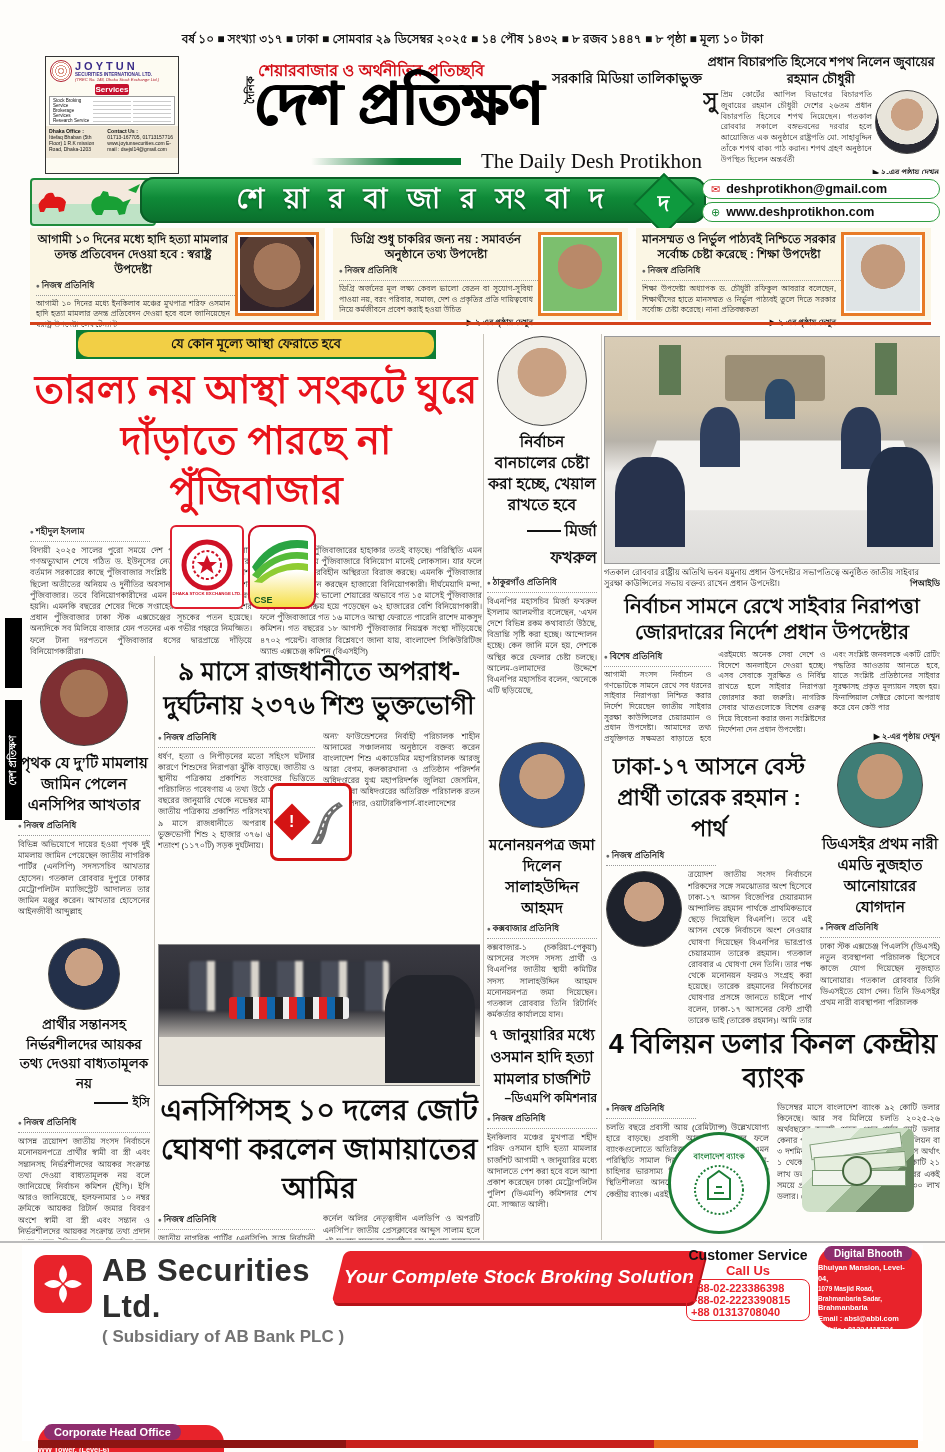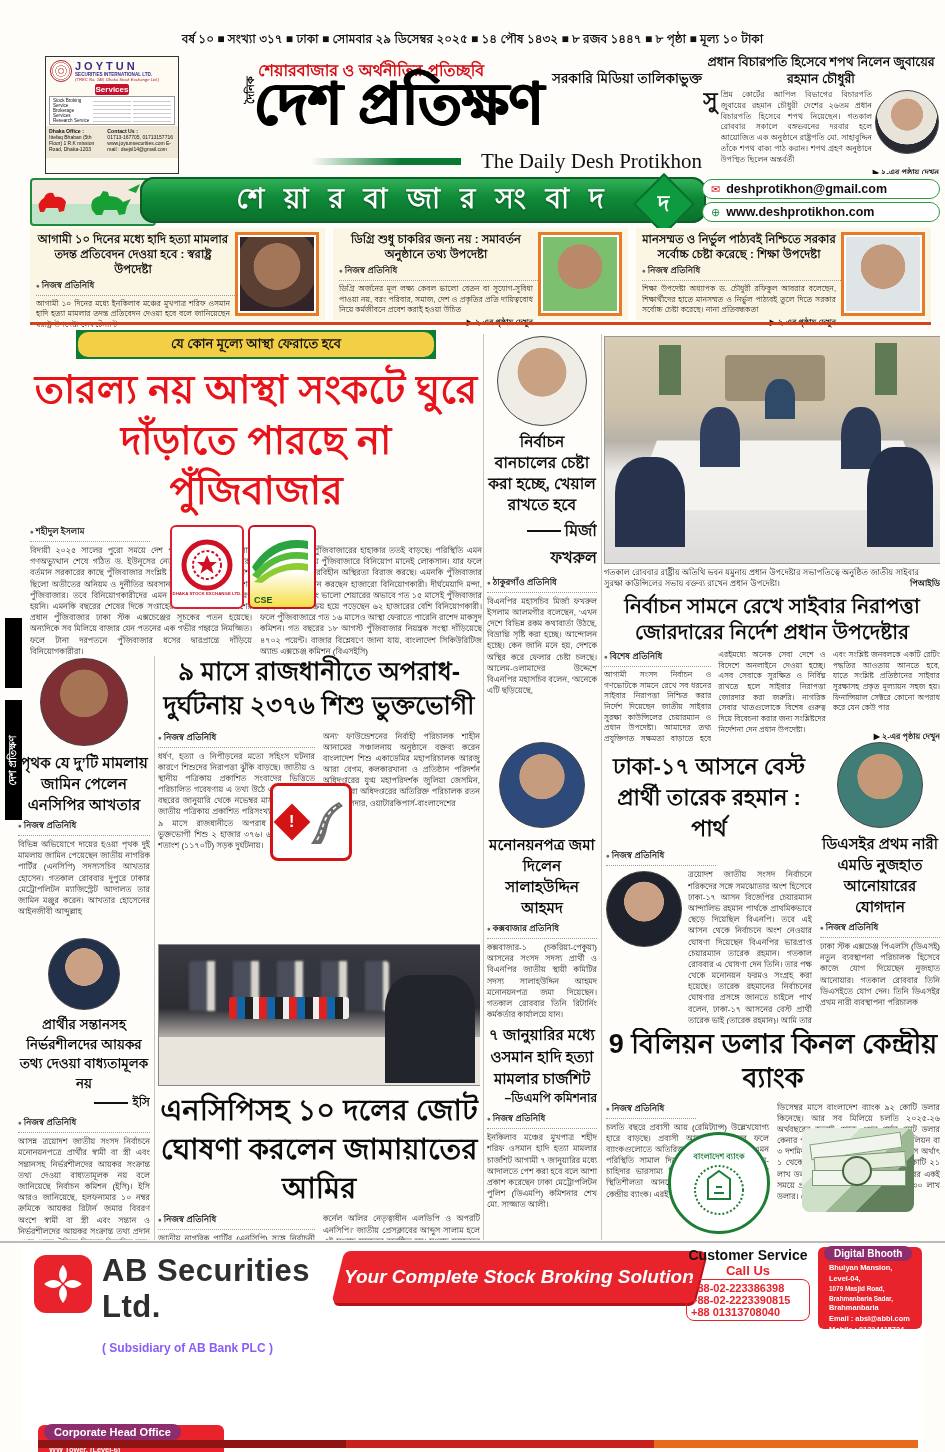--- a/index.html
+++ b/index.html
@@ -9,21 +9,21 @@
   .ctr{text-align:center;}
   .body-txt{font-size:8px;line-height:1.4;text-align:justify;color:#222;overflow:hidden;}
   .byline{font-size:8.5px;font-weight:700;color:#222;border-bottom:1px dotted #999;padding-bottom:2px;margin-bottom:3px;}
   .byline::before{content:"● ";font-size:6.5px;color:#666;}
   .jump{font-weight:700;font-size:8px;color:#111;}
   .hl{font-weight:800;color:#0d0d0d;}
   .photo{background:linear-gradient(145deg,#b9a58e,#8d7a66 55%,#6b5c4d);}
   .circle{border-radius:50%;border:1px solid #444;overflow:hidden;}
   .orangebox{border:3px solid #e87b27;background:#fff;padding:2px;}
   .vrule{width:1px;background:#c9c4ba;}
-  .officebox{background:#e8232b;border-radius:6px;color:#fff;position:relative;padding:20px 8px 4px 11px;box-sizing:border-box;}
+  .officebox{background:#e8232b;border-radius:18px;color:#fff;position:relative;padding:20px 8px 4px 0;box-sizing:border-box;}
   .officetitle{position:absolute;top:-1px;left:6px;background:#8e2d6d;color:#fff;font-weight:700;
                font-size:11px;padding:2px 10px;border-radius:9px;white-space:nowrap;}
   .officeline{font-size:7.4px;font-weight:700;line-height:1.45;}
   .attr-dash{display:inline-block;width:34px;height:2px;background:#111;vertical-align:middle;margin-right:4px;}
 </style>
 </head>
 <body>
 
 <div class="page">
 
@@ -163,21 +163,21 @@
                 display:flex;flex-direction:column;align-items:center;justify-content:center;">
       <svg width="52" height="52" viewBox="0 0 52 52">
         <circle cx="26" cy="26" r="23" fill="none" stroke="#cf1126" stroke-width="5"></circle>
         <circle cx="26" cy="26" r="14" fill="none" stroke="#cf1126" stroke-width="2" stroke-dasharray="3 2"></circle>
         <path d="M26 16 l3 7 7 0 -5.5 4.5 2 7 -6.5 -4.5 -6.5 4.5 2 -7 -5.5 -4.5 7 0 z" fill="#cf1126"></path>
       </svg>
       <span class="ctr" style="font-size:4.4px;color:#cf1126;font-weight:700;">DHAKA STOCK EXCHANGE LTD.</span>
     </div>
 
     <div class="abs" style="left:218px;top:195px;width:64px;height:80px;background:linear-gradient(180deg,#ffffff 0 55%,#f6df45 100%);
-                border:2px solid #cf1126;border-radius:6px;overflow:hidden;">
+                border:2px solid #cf1126;border-radius:12px;overflow:hidden;">
       <svg width="60" height="56" viewBox="0 0 60 56">
         <path d="M2 40 Q22 8 58 14 L58 22 Q26 16 6 46 Z" fill="#2aa443"></path>
         <path d="M2 48 Q26 20 58 26 L58 33 Q28 27 8 52 Z" fill="#55bb3a"></path>
         <path d="M4 55 Q30 32 58 37 L58 44 Q32 39 12 56 Z" fill="#8fcc33"></path>
       </svg>
       <span style="position:absolute;left:4px;bottom:2px;font-weight:800;font-size:9px;color:#14571f;">CSE</span>
     </div>
   </div>
 
   <div class="abs" style="left:487px;top:336px;width:110px;height:398px;overflow:hidden;">
@@ -316,21 +316,21 @@
   </div>
 
   <div class="abs" style="left:487px;top:1024px;width:110px;height:216px;overflow:hidden;">
     <div class="hl ctr" style="font-size:15px;line-height:1.45;">৭ জানুয়ারির মধ্যে ওসমান হাদি হত্যা মামলার চার্জশিট</div>
     <div style="text-align:right;font-weight:800;font-size:12px;">–ডিএমপি কমিশনার</div>
     <div class="byline" style="margin-top:3px;">নিজস্ব প্রতিনিধি</div>
     <span class="body-txt" style="display:block;height:110px;">ইনকিলাব মঞ্চের মুখপাত্র শহীদ শরিফ ওসমান হাদি হত্যা মামলার চার্জশিট আগামী ৭ জানুয়ারির মধ্যে আদালতে পেশ করা হবে বলে আশা প্রকাশ করেছেন ঢাকা মেট্রোপলিটন পুলিশ (ডিএমপি) কমিশনার শেখ মো. সাজ্জাত আলী।</span>
   </div>
 
   <div class="abs" style="left:606px;top:1028px;width:334px;height:212px;overflow:hidden;">
-    <div class="hl ctr" style="font-size:27px;line-height:1.25;">9 বিলিয়ন ডলার কিনল কেন্দ্রীয় ব্যাংক</div>
+    <div class="hl ctr" style="font-size:27px;line-height:1.25;">4 বিলিয়ন ডলার কিনল কেন্দ্রীয় ব্যাংক</div>
     <div style="display:flex;gap:8px;margin-top:6px;">
       <span style="flex:1;">
         <span class="byline" style="display:block;width:90px;">নিজস্ব প্রতিনিধি</span>
         <span class="body-txt" style="display:block;height:150px;">চলতি বছরে প্রবাসী আয় (রেমিট্যান্স) উল্লেখযোগ্য হারে বাড়ছে। প্রবাসী আয়ের উল্লম্ফনের ফলে ব্যাংকগুলোতে অতিরিক্ত ডলার জমা হয়েছে। এমন পরিস্থিতি সামাল দিতে, বৈদেশিক মুদ্রার যোগান-চাহিদার ভারসাম্য ঠিক রাখতে এবং মুদ্রাবাজারে স্থিতিশীলতা আনতে ধারাবাহিক ডলার কিনছে কেন্দ্রীয় ব্যাংক। এরই অংশ</span>
       </span>
       <span class="body-txt" style="flex:1;height:164px;">ডিসেম্বর মাসে বাংলাদেশ ব্যাংক ৯২ কোটি ডলার কিনেছে। আর সব মিলিয়ে চলতি ২০২৫-২৬ অর্থবছরের জুলাই থেকে এখন পর্যন্ত মোট ডলার কেনার পরিমাণ দাঁড়িয়েছে ৩ হাজার ৫৬ মিলিয়ন বা ৩ দশমিক ৫ বিলিয়ন ডলার। এদিকে এ মাসে অর্থাৎ ১ থেকে ২০ ডিসেম্বর সময়ে দেশে ২১৭ কোটি ২১ লাখ ডলারের রেমিট্যান্স এসেছে। গত বছরের একই সময়ে প্রবাসী আয় এসেছিল ১৯৮ কোটি ৩০ লাখ ডলার। সেই হিসেবে প্রবাসী আয়</span>
     </div>
 
     <div class="abs" style="left:62px;top:104px;width:96px;height:96px;background:#fff;border-radius:50%;border:3px solid #1c7d36;
                 display:flex;flex-direction:column;align-items:center;justify-content:center;">
@@ -366,21 +366,21 @@
         <g fill="#fff">
           <path d="M20 2 C25 8 25 14 20 19 C15 14 15 8 20 2Z"></path>
           <path d="M38 20 C32 25 26 25 21 20 C26 15 32 15 38 20Z"></path>
           <path d="M20 38 C15 32 15 26 20 21 C25 26 25 32 20 38Z"></path>
           <path d="M2 20 C8 15 14 15 19 20 C14 25 8 25 2 20Z"></path>
         </g>
       </svg>
     </div>
     <div class="abs" style="left:80px;top:8px;width:260px;">
       <div style="font-weight:700;font-size:31px;color:#2f2f2f;letter-spacing:0.5px;">AB Securities Ltd.</div>
-      <div style="font-weight:700;font-size:12px;color:#8b5cf6;margin-top:16px;">( Subsidiary of AB Bank PLC )</div>
+      <div style="font-weight:700;font-size:17px;color:#737373;margin-top:2px;">( Subsidiary of AB Bank PLC )</div>
     </div>
     <div class="abs" style="left:316px;top:6px;width:362px;height:52px;background:#e8232b;transform:skewX(-14deg);border-radius:6px;
                 display:flex;align-items:center;justify-content:center;box-shadow:2px 3px 0 #b51218;">
       <span style="transform:skewX(14deg);color:#fff;font-weight:800;font-style:italic;font-size:19px;">Your Complete Stock Broking Solution</span>
     </div>
     <div class="abs" style="left:664px;top:2px;width:124px;">
       <div class="ctr" style="font-weight:800;font-size:14px;color:#111;">Customer Service</div>
       <div class="ctr" style="font-weight:800;font-size:13px;color:#e8232b;">Call Us</div>
       <div style="border:1.5px solid #e8232b;border-radius:8px;padding:2px 4px;margin-top:1px;">
         <div style="color:#e8232b;font-weight:800;font-size:11px;">+88-02-223386398</div>

